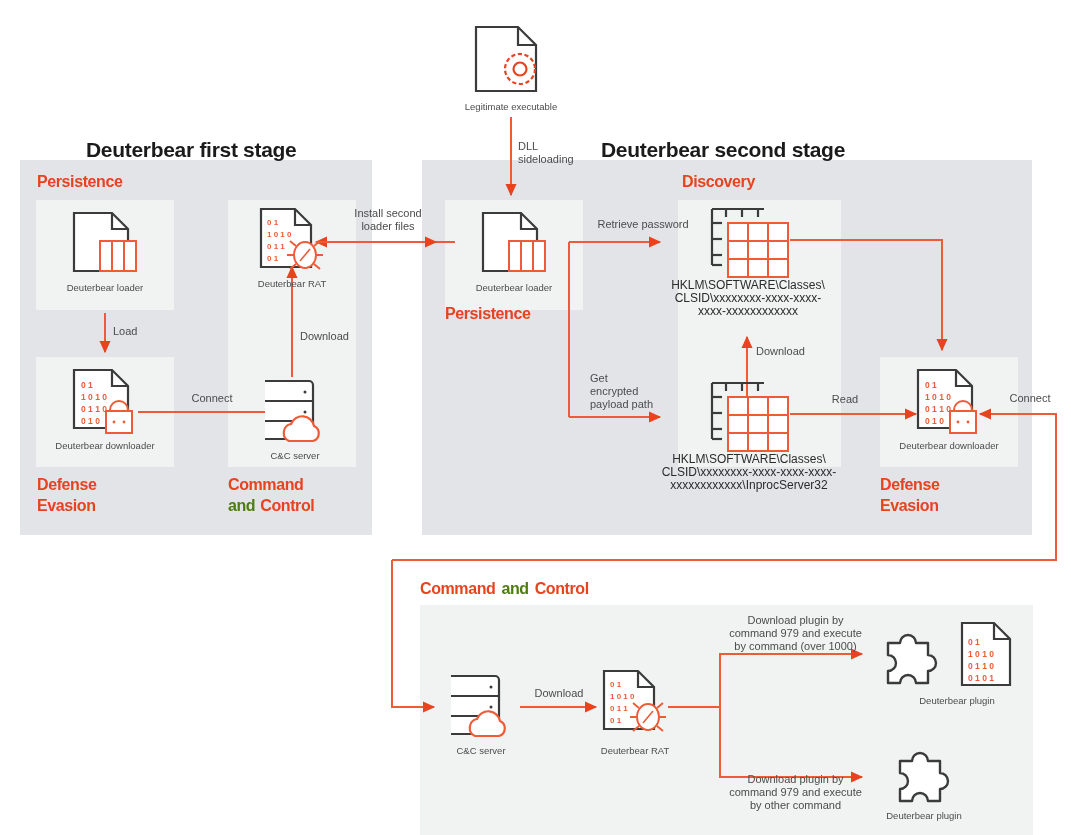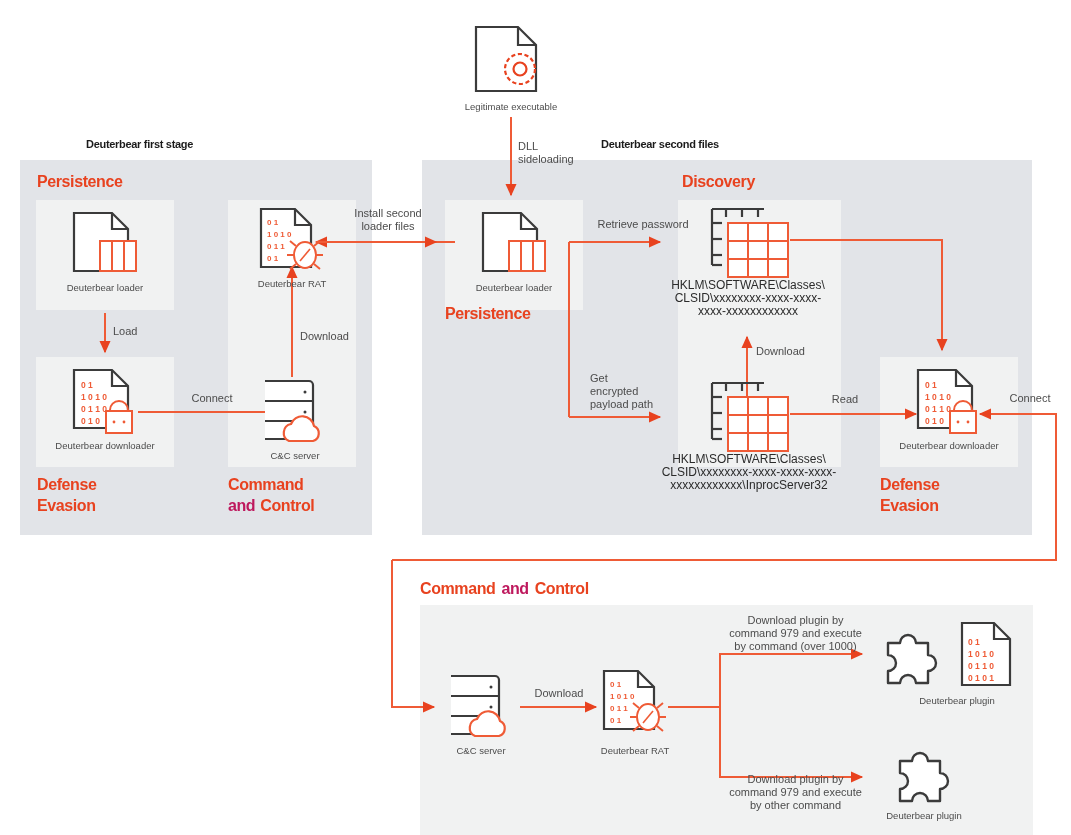--- a/index.html
+++ b/index.html
@@ -5,25 +5,25 @@
   html,body{margin:0;padding:0;background:#ffffff;}
   body{width:1071px;height:835px;position:relative;overflow:hidden;
        font-family:"Liberation Sans","DejaVu Sans",sans-serif;}
   .canvas{position:absolute;left:0;top:17px;width:916px;height:835px;}
   svg.layer{position:absolute;left:0;top:0;width:1071px;height:835px;pointer-events:none;}
 
   .panel{position:absolute;background:#e2e4e8;}
   .panel.light{background:#f1f2f2;}
   .subbox{position:absolute;background:#f1f2f2;}
 
-  .stage-title{position:absolute;color:#1b1b1b;font-weight:bold;font-size:11px;
+  .stage-title{position:absolute;color:#1b1b1b;font-weight:bold;font-size:21px;
       letter-spacing:-0.3px;white-space:nowrap;}
   .tactic{position:absolute;color:#e8421f;font-weight:bold;font-size:16px;
       letter-spacing:-0.4px;line-height:20px;white-space:nowrap;}
-  .tactic .muted{color:#be185d;font-weight:bold;}
+  .tactic .muted{color:#4d7c0f;font-weight:bold;}
 
   .caption{position:absolute;color:#4c4c4c;font-size:9.5px;text-align:center;
       line-height:12.5px;white-space:nowrap;}
   .reg-caption{position:absolute;color:#2b2b2b;font-size:12px;text-align:center;
       line-height:13px;}
   .edge-label{position:absolute;color:#4c4c4c;font-size:11px;text-align:center;
       line-height:13px;}
   .edge-label.left{text-align:left;}
   .icon{position:absolute;}
 </style>
@@ -169,21 +169,21 @@
       </g>
     <g stroke="#ef5b36" stroke-width="2.2" fill="#fff">
       <path d="M34 66 a9 9 0 0 1 2 -17 a12 12 0 0 1 23 2 a8 8 0 0 1 -1 15 z"></path>
     </g>
   </svg>
   <div class="caption" style="left:235px;top:433px;width:120px;">C&amp;C server</div>
 
   <div class="edge-label" style="left:333px;top:190px;width:110px;">Install second</div>
   <div class="edge-label" style="left:333px;top:203px;width:110px;">loader files</div>
 
-  <div class="stage-title" style="left:601px;top:121px;">Deuterbear second files</div>
+  <div class="stage-title" style="left:601px;top:121px;">Deuterbear second stage</div>
   <div class="tactic" style="left:682px;top:155px;">Discovery</div>
   <div class="tactic" style="left:445px;top:287px;">Persistence</div>
   <div class="tactic" style="left:880px;top:458px;">Defense</div>
   <div class="tactic" style="left:880px;top:479px;">Evasion</div>
 
   <svg class="icon" style="left:477px;top:192px;width:74px;height:72px;" viewBox="0 0 74 72">
     <path d="M6 4 H44 L60 20 V62 H6 Z" fill="#fff" stroke="#3b3b3b" stroke-width="2.2"></path>
     <path d="M44 4 V20 H60" fill="none" stroke="#3b3b3b" stroke-width="2.2"></path>
     <g stroke="#ef5b36" stroke-width="2" fill="#fff">
       <rect x="32" y="32" width="12" height="30"></rect>

